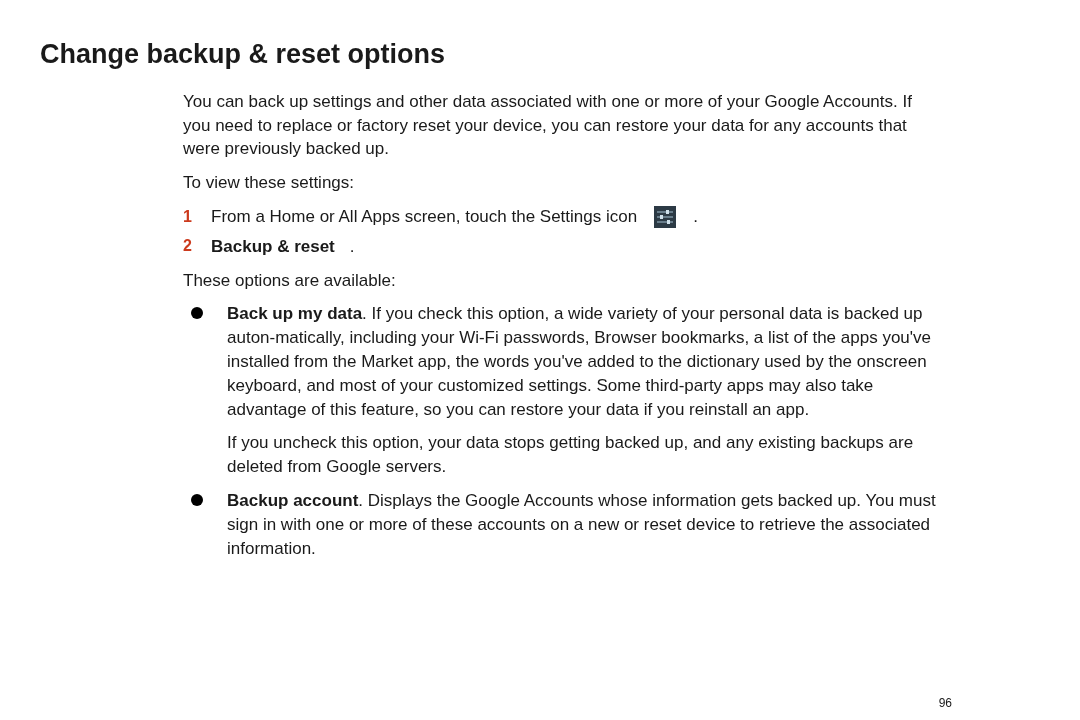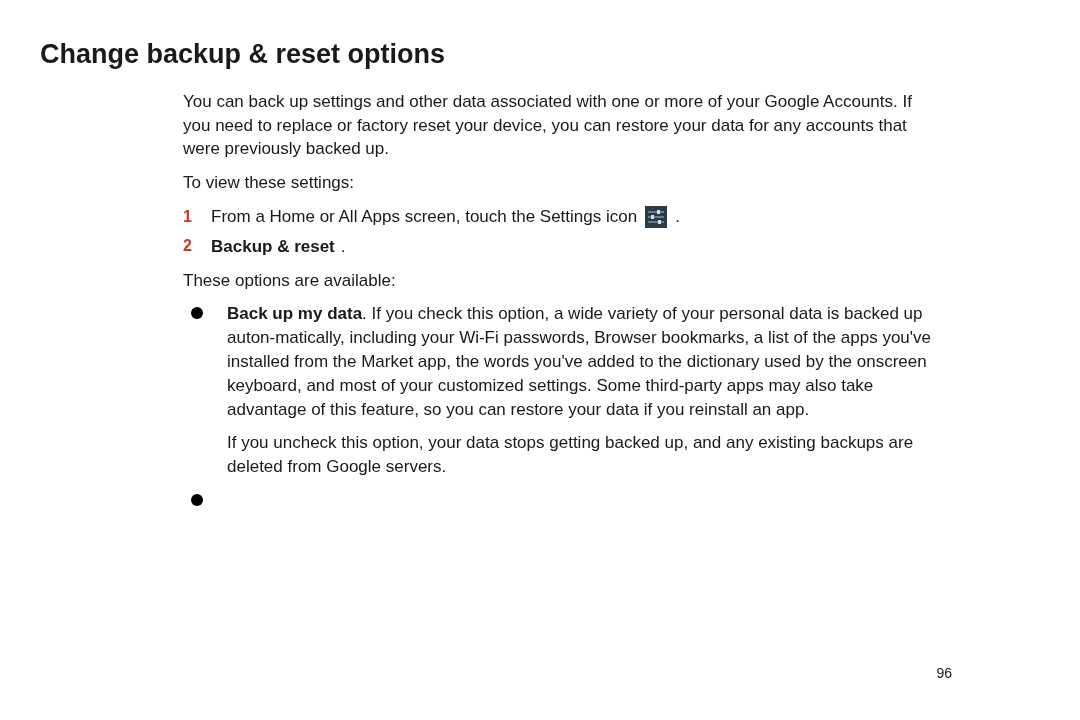--- a/index.html
+++ b/index.html
@@ -41,21 +41,21 @@
   .step-num {
     width: 28px;
     flex: 0 0 28px;
     font-weight: 700;
     color: #cc3a1d;
     font-size: 16px;
   }
   .step-text {
     display: inline-flex;
     align-items: center;
-    gap: 6px;
+    gap: 15px;
     flex-wrap: wrap;
     justify-content: flex-end;
   }
   .settings-icon {
     display: inline-flex;
     width: 22px;
     height: 22px;
     background: #2c3a45;
     position: relative;
     vertical-align: middle;
@@ -79,23 +79,23 @@
     left: 8px;
     top: 5px;
     width: 12px;
     height: 12px;
     background: #000;
     border-radius: 50%;
   }
   .para-gap { margin-top: 10px; }
   .page-number {
     position: absolute;
-    bottom: 36px;
+    bottom: 8px;
     right: 52px;
-    font-size: 14px;
+    font-size: 12px;
     color: #1a1a1a;
   }
 </style>
 </head>
 <body>
 
 <div class="page">
   <h1>Change backup &amp; reset options</h1>
 
   <div class="body-indent">
@@ -133,18 +133,21 @@
     <p class="para-gap">These options are available:</p>
 
     <ul class="bullets">
       <li>
         <p>
           <span class="bold">Back up my data</span><span>. If you check this option, a wide variety of your personal data is backed up auton-matically, including your Wi-Fi passwords, Browser bookmarks, a list of the apps you've installed from the Market app, the words you've added to the dictionary used by the onscreen keyboard, and most of your customized settings. Some third-party apps may also take advantage of this feature, so you can restore your data if you reinstall an app.</span>
         </p>
         <p>If you uncheck this option, your data stops getting backed up, and any existing backups are deleted from Google servers.</p>
       </li>
       <li>
+        <p>
+          <span class="bold">Backup account</span><span>. Displays the Google Accounts whose information gets backed up. You must sign in with one or more of these accounts on a new or reset device to retrieve the associated information.</span>
+        </p>
       </li>
     </ul>
   </div>
 
   <div class="page-number">96</div>
 </div>
 
 </body></html>

